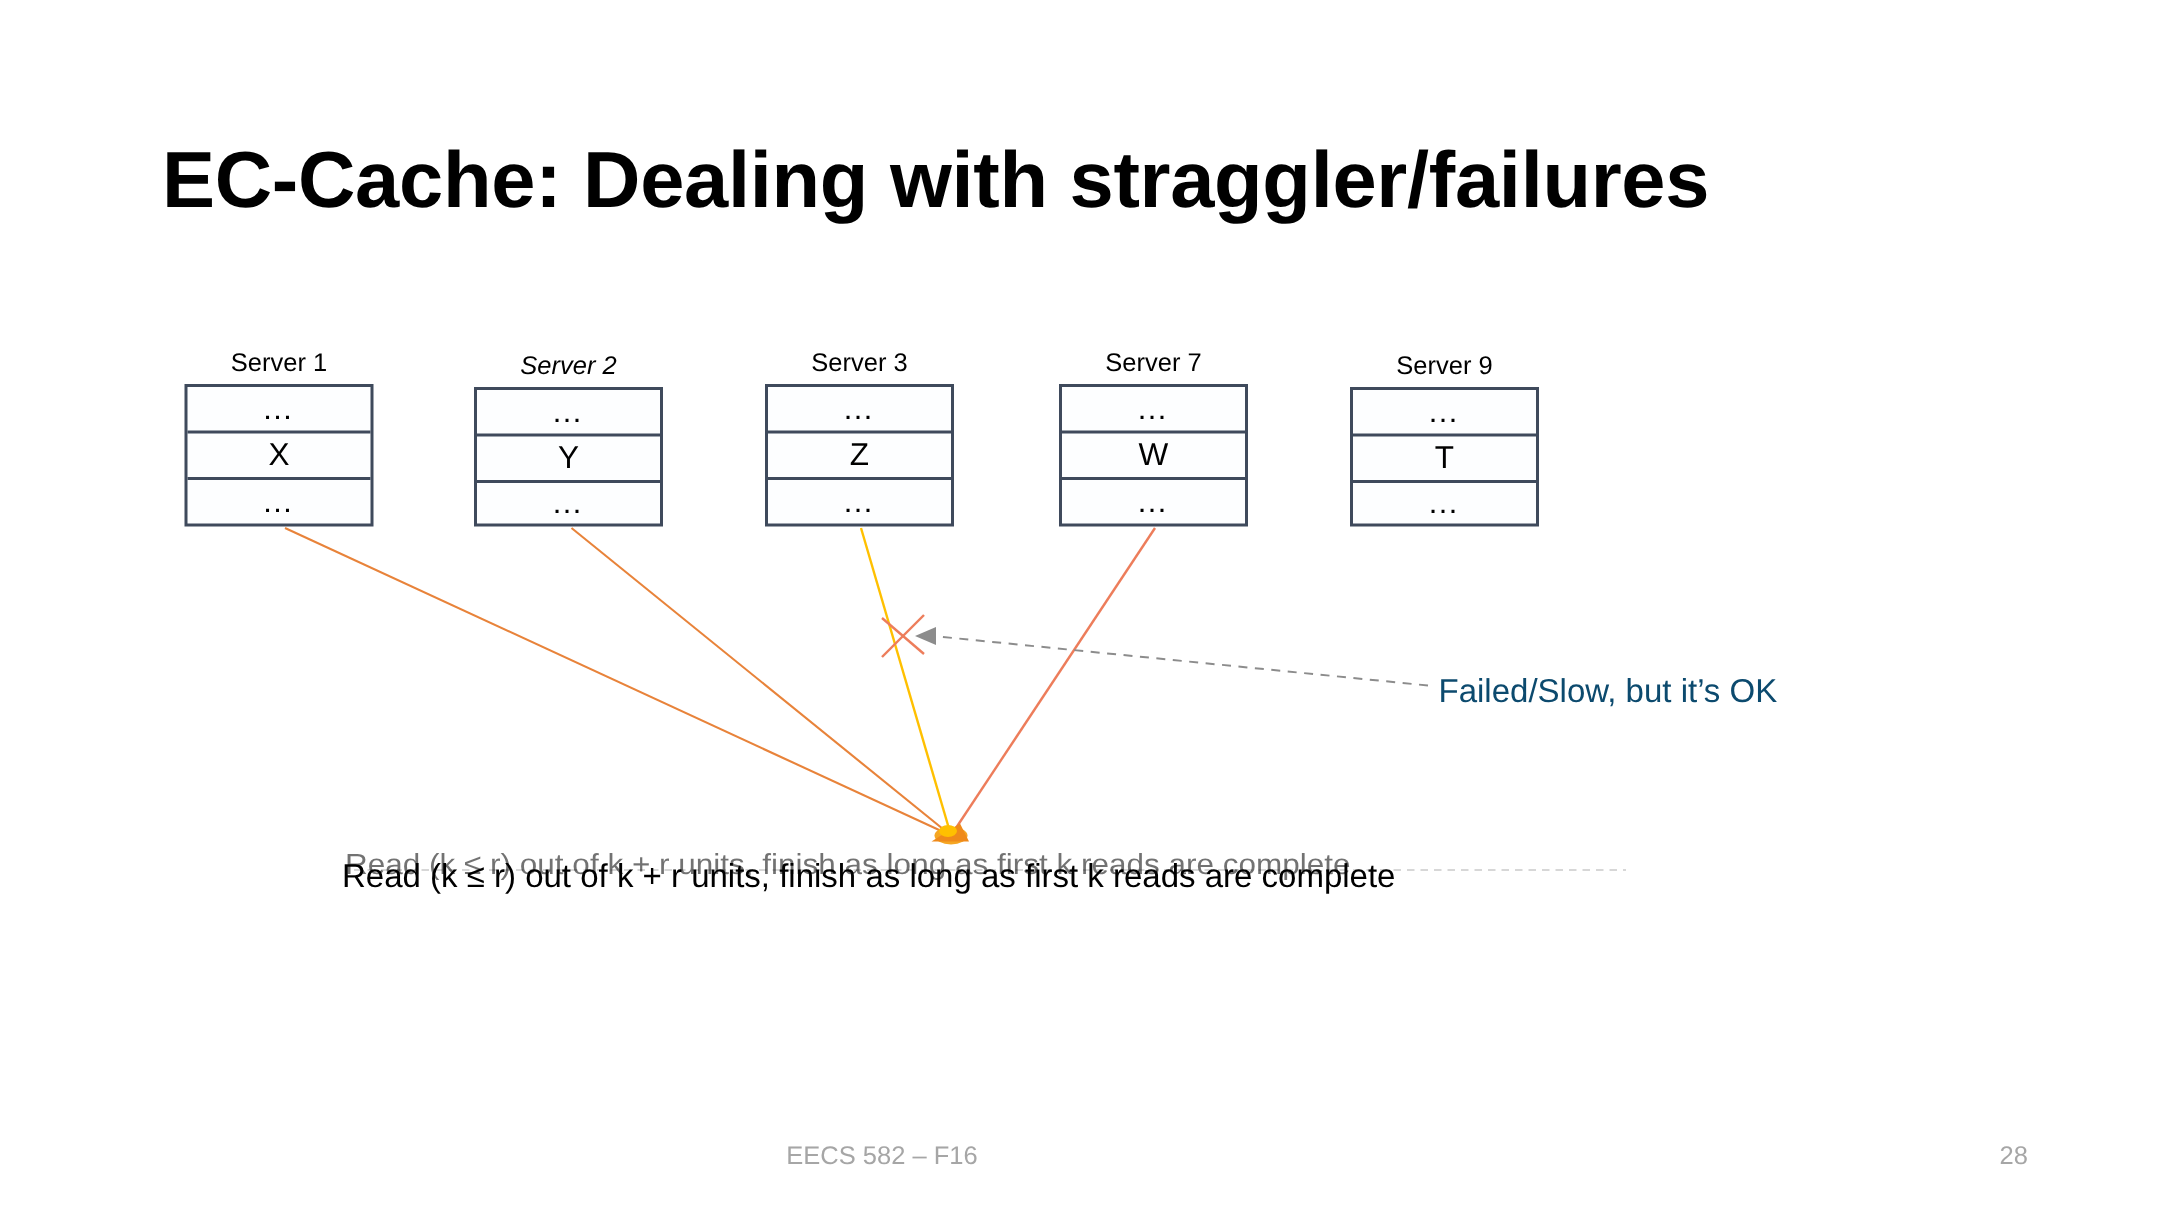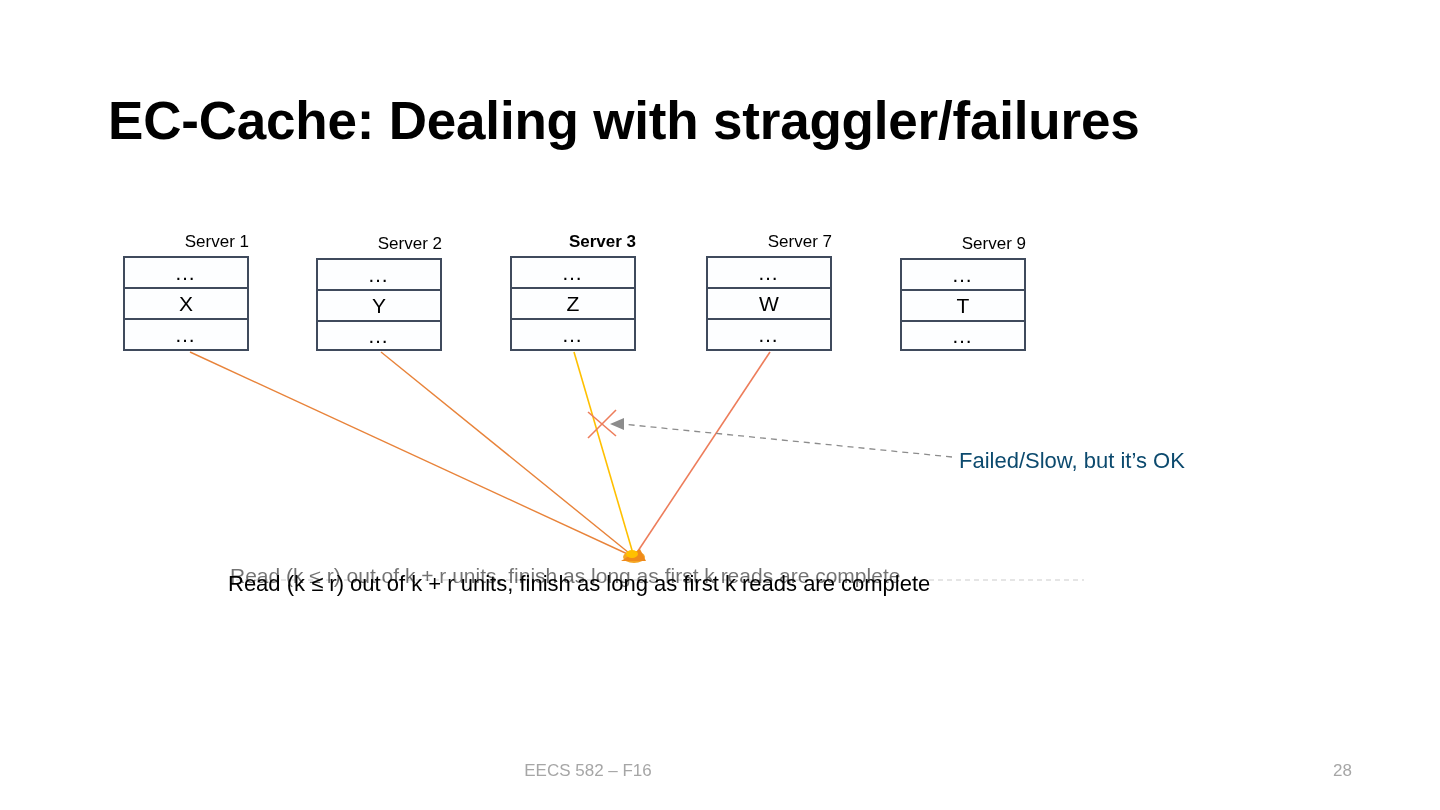--- a/index.html
+++ b/index.html
@@ -35,21 +35,21 @@
   }
 
   
   .server {
     position: absolute;
   }
   .server-label {
     position: absolute;
     left: 0;
     width: 100%;
-    text-align: right;
+    text-align: center;
     font-size: 17px;
     color: #000000;
     line-height: 20px;
   }
   .server-box {
     position: absolute;
     left: 0;
     box-sizing: border-box;
     border: 2px solid #3f4a5c;
     background: #fdfeff;
@@ -140,30 +140,30 @@
   <div class="server" style="left:123px; top:232px; width:126px;">
     <div class="server-label" style="top:0px;">Server 1</div>
     <div class="server-box" style="top:24px; width:126px; height:95px;">
       <div class="server-row row-dots" style="height:31px;">…</div>
       <div class="server-row" style="height:31px;">X</div>
       <div class="server-row row-dots" style="height:29px;">…</div>
     </div>
   </div>
 
   <div class="server" style="left:316px; top:234px; width:126px;">
-    <div class="server-label" style="top:0px;">Server 2</div>
+    <div class="server-label" style="top:0px;font-style:italic;">Server 2</div>
     <div class="server-box" style="top:24px; width:126px; height:93px;">
       <div class="server-row row-dots" style="height:31px;">…</div>
       <div class="server-row" style="height:31px;">Y</div>
       <div class="server-row row-dots" style="height:27px;">…</div>
     </div>
   </div>
 
   <div class="server" style="left:510px; top:232px; width:126px;">
-    <div class="server-label" style="top:0px;font-weight:bold;">Server 3</div>
+    <div class="server-label" style="top:0px;">Server 3</div>
     <div class="server-box" style="top:24px; width:126px; height:95px;">
       <div class="server-row row-dots" style="height:31px;">…</div>
       <div class="server-row" style="height:31px;">Z</div>
       <div class="server-row row-dots" style="height:29px;">…</div>
     </div>
   </div>
 
   <div class="server" style="left:706px; top:232px; width:126px;">
     <div class="server-label" style="top:0px;">Server 7</div>
     <div class="server-box" style="top:24px; width:126px; height:95px;">

